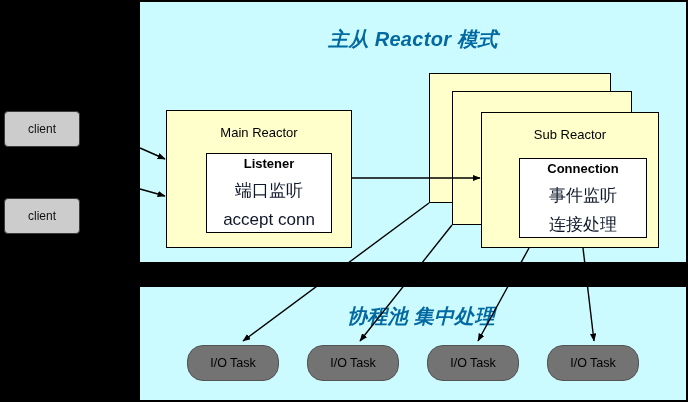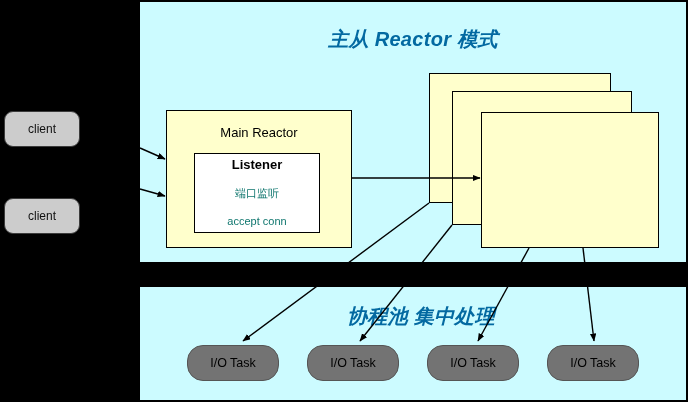--- a/index.html
+++ b/index.html
@@ -48,21 +48,21 @@
   #title-top  { top: 24px; left: 0; }
   #title-bottom { top: 303px; left: 140px; width: 562px; }
 
   
   .client-pill {
     position: absolute;
     width: 76px;
     height: 36px;
     background: #cccccc;
     border: 1.4px solid #3b3b3b;
-    border-radius: 9px;
+    border-radius: 4px;
     display: flex;
     align-items: center;
     justify-content: center;
     font-size: 12px;
     color: #111111;
     box-sizing: border-box;
   }
   #client-1 { left: 4px;  top: 111px; }
   #client-2 { left: 4px;  top: 198px; }
 
@@ -110,43 +110,44 @@
 
   .inner-box {
     position: absolute;
     background: #ffffff;
     border: 1.4px solid #000000;
     box-sizing: border-box;
     display: flex;
     flex-direction: column;
     align-items: center;
     justify-content: center;
-    gap: 14px;
+    gap: 8px;
+    margin-left: 12px;
   }
   #listener-box {
     left: 27px;
     top: 42px;
     width: 126px;
     height: 80px;
   }
   #connection-box {
     left: 25px;
     top: 45px;
     width: 128px;
     height: 80px;
   }
   .inner-title {
     font-size: 13px;
     font-weight: bold;
     color: #000000;
     line-height: 1.25;
   }
   .inner-line {
-    font-size: 11px;
-    color: #0f766e;
+    font-size: 17px;
+    color: #0f172a;
     line-height: 1.25;
   }
 
   
   .task-pill {
     position: absolute;
     top: 345px;
     width: 92px;
     height: 36px;
     background: #737373;
@@ -187,20 +188,26 @@
         <div class="inner-title">Listener</div>
         <div class="inner-line">端口监听</div>
         <div class="inner-line">accept conn</div>
       </div>
     </div>
 
     <div class="reactor-box" id="sub-reactor-back" style="left:289px; top:71px;"></div>
     <div class="reactor-box" id="sub-reactor-mid" style="left:312px; top:89px;"></div>
 
     <div class="reactor-box" id="sub-reactor-front" style="left:341px; top:110px;">
+      <div class="reactor-label">Sub Reactor</div>
+      <div class="inner-box" id="connection-box">
+        <div class="inner-title">Connection</div>
+        <div class="inner-line">事件监听</div>
+        <div class="inner-line">连接处理</div>
+      </div>
     </div>
   </div>
 
   <div class="panel" id="panel-bottom"></div>
   <div class="panel-title" id="title-bottom">协程池 集中处理</div>
 
   <div class="client-pill" id="client-1">
     <span>client</span>
   </div>
   <div class="client-pill" id="client-2">

